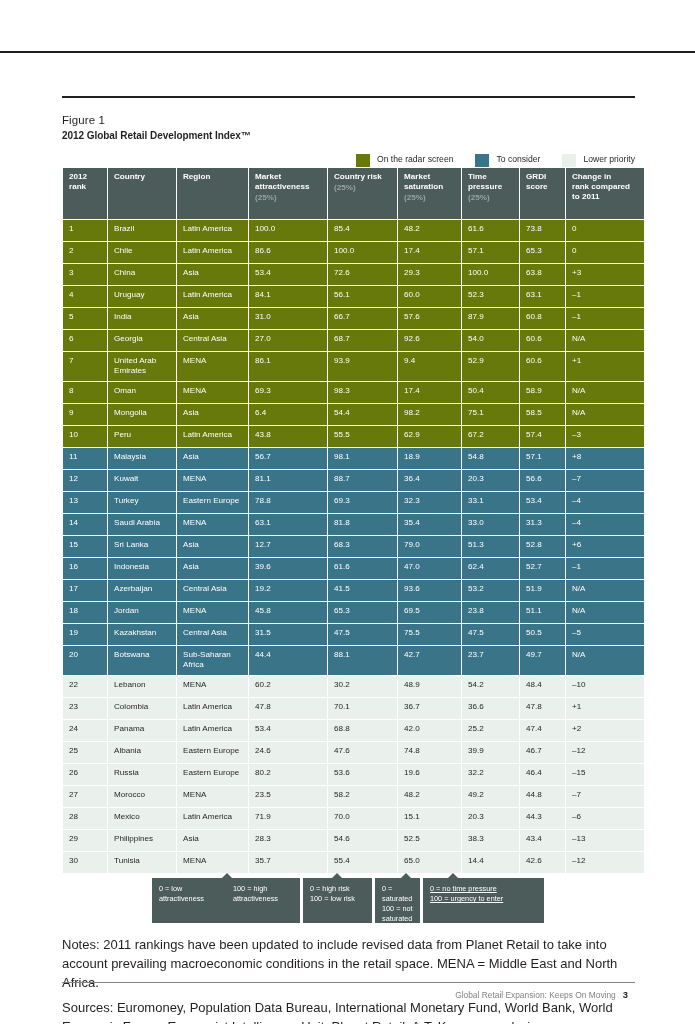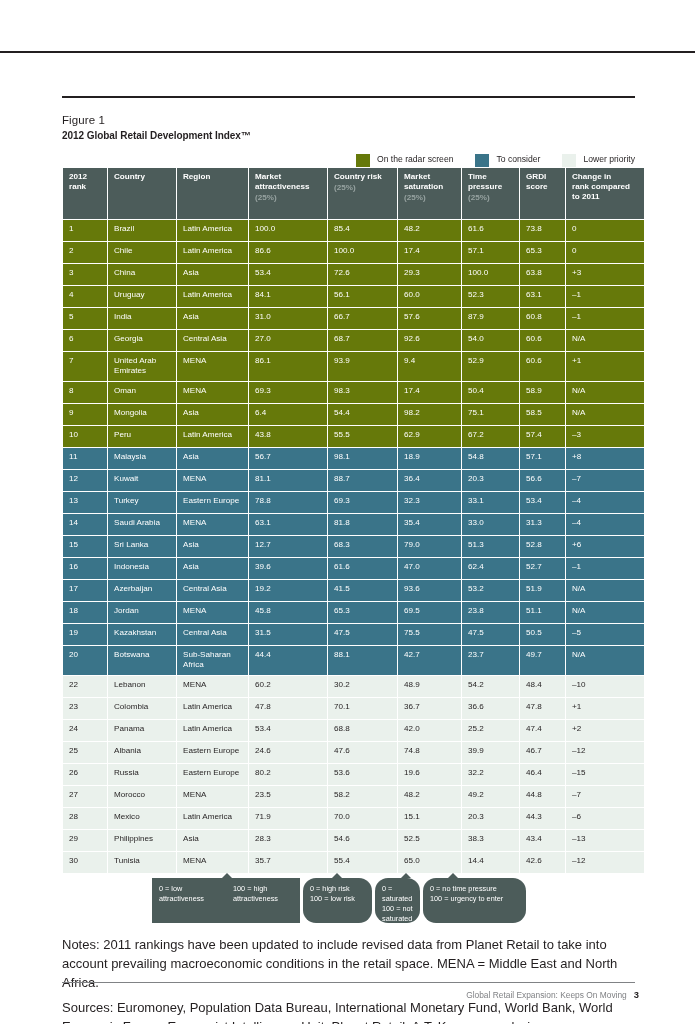--- a/index.html
+++ b/index.html
@@ -156,36 +156,36 @@
   .callout {
     background: #4c5c5a;
     color: #ffffff;
     font-size: 7.3px;
     line-height: 1.35;
     padding: 6px 6px 6px 7px;
     position: relative;
     box-sizing: border-box;
     height: 45px;
   }
-  .callout + .callout { margin-left: 3px; border-radius: 13px; }
+  .callout + .callout { margin-left: 3px; }
   .callout .arrow {
     position: absolute;
     top: -5px;
     width: 0; height: 0;
     border-left: 5px solid transparent;
     border-right: 5px solid transparent;
     border-bottom: 5px solid #4c5c5a;
   }
   .cb-ma   { width: 148px; }
   .cb-ma .arrow { left: 70px; }
   .cb-cr   { width: 69px; }
   .cb-cr .arrow { left: 29px; }
   .cb-ms   { width: 45px; }
   .cb-ms .arrow { left: 26px; }
-  .cb-tp   { width: 103px; }
+  .cb-tp   { width: 121px; text-decoration: underline; }
   .cb-tp .arrow { left: 25px; }
   .cb-ma-inner {
     display: flex;
   }
   .cb-ma-inner > div:first-child { width: 74px; }
 
   
   .notes {
     margin-top: 8px;
     font-size: 13px;
@@ -198,21 +198,21 @@
   .footer-rule {
     position: absolute;
     left: 62px;
     top: 982px;
     width: 573px;
     height: 1px;
     background: #808285;
   }
   .footer-text {
     position: absolute;
-    right: 56px;
+    right: 67px;
     top: 989px;
     font-size: 8.4px;
     color: #808285;
     white-space: nowrap;
   }
   .footer-text .pageno {
     color: #231f20;
     font-weight: bold;
     font-size: 9.4px;
     margin-left: 7px;

